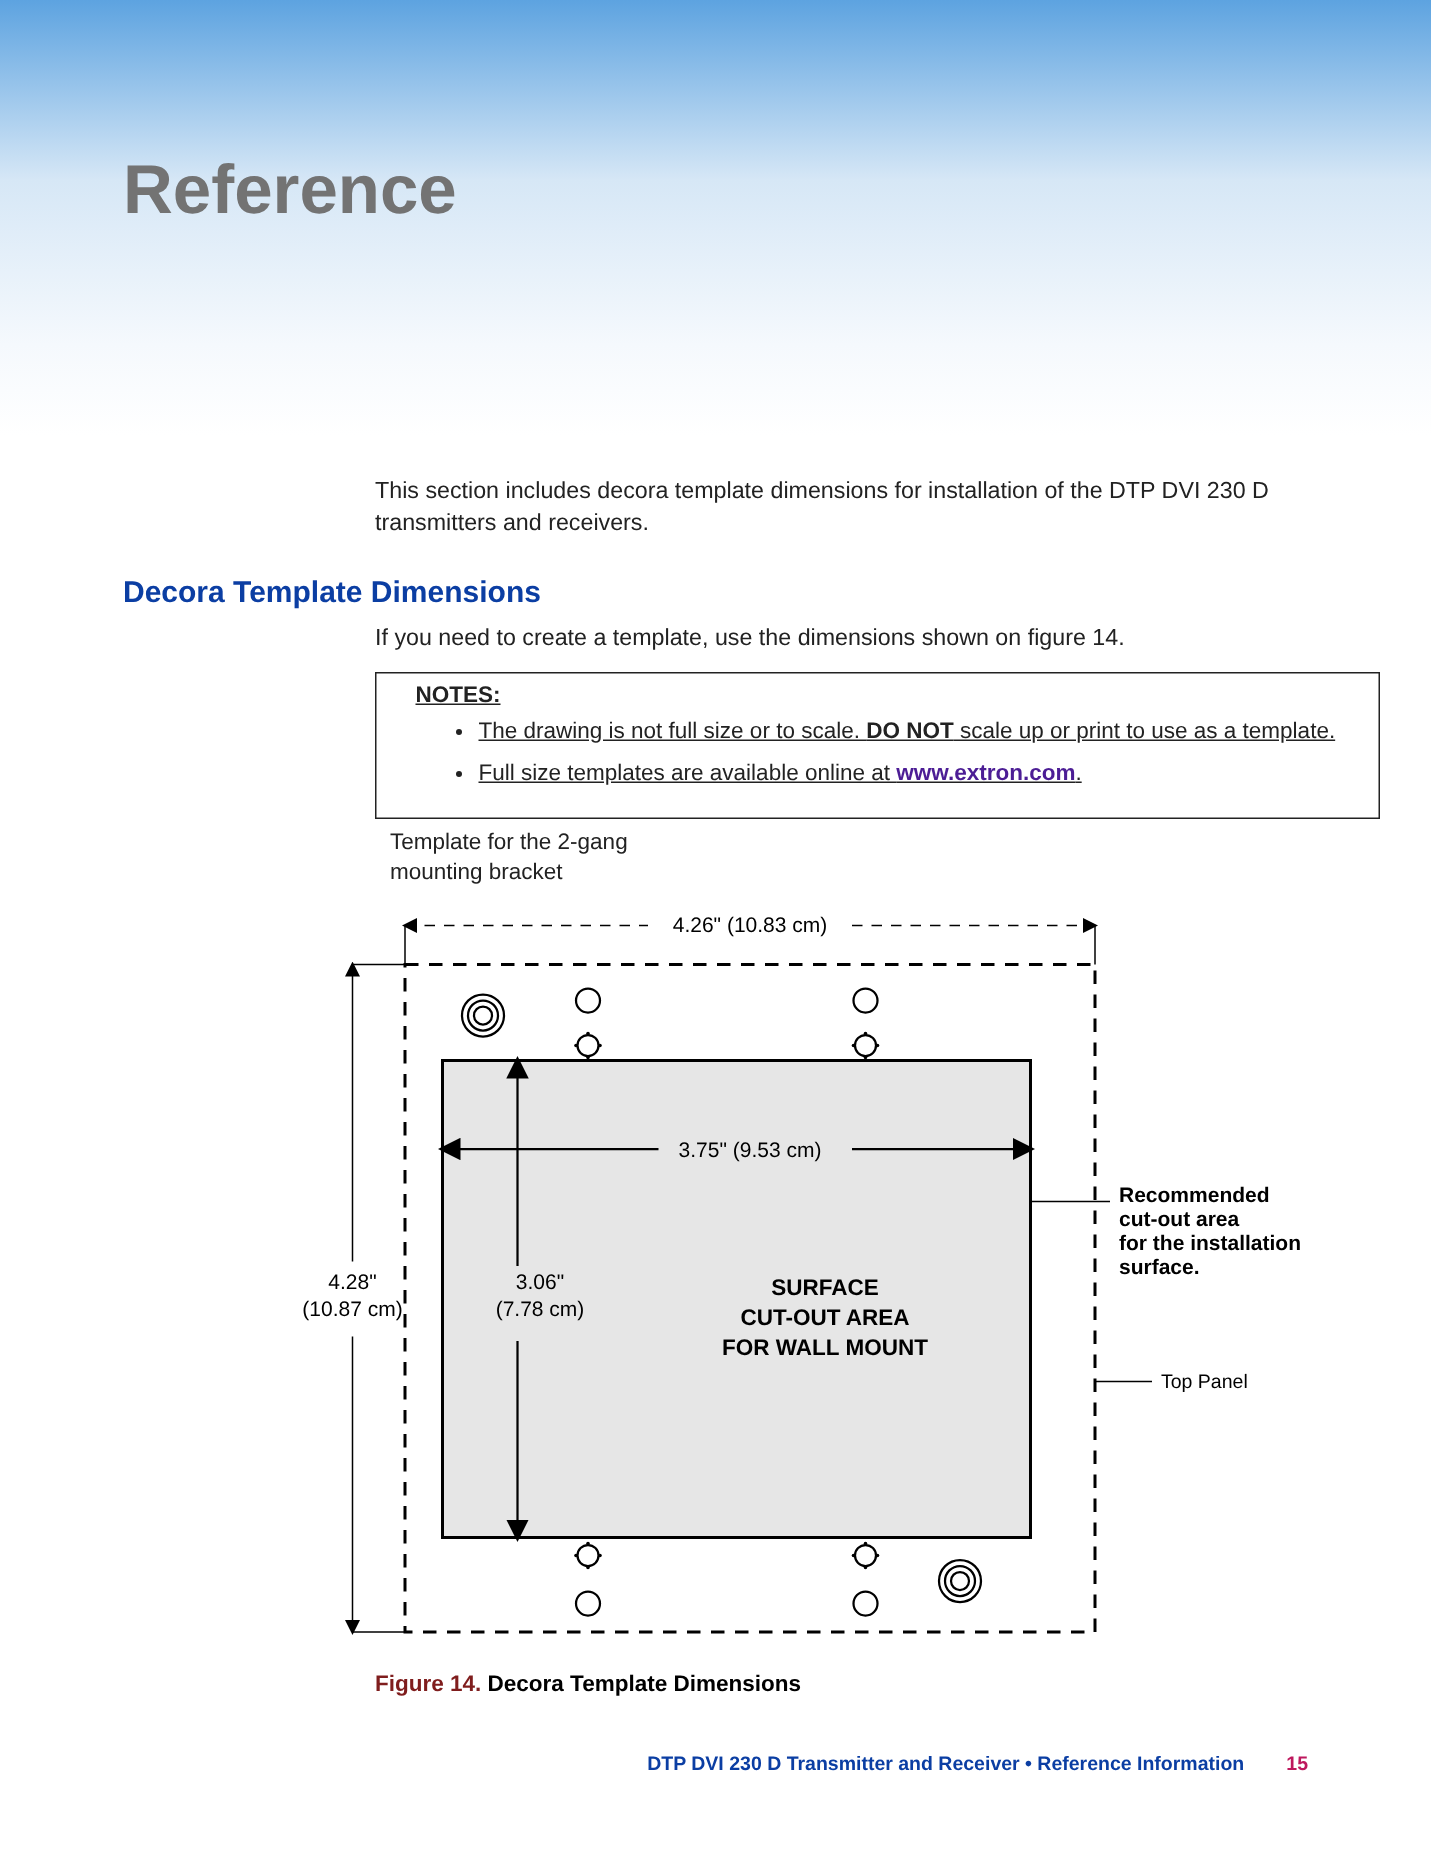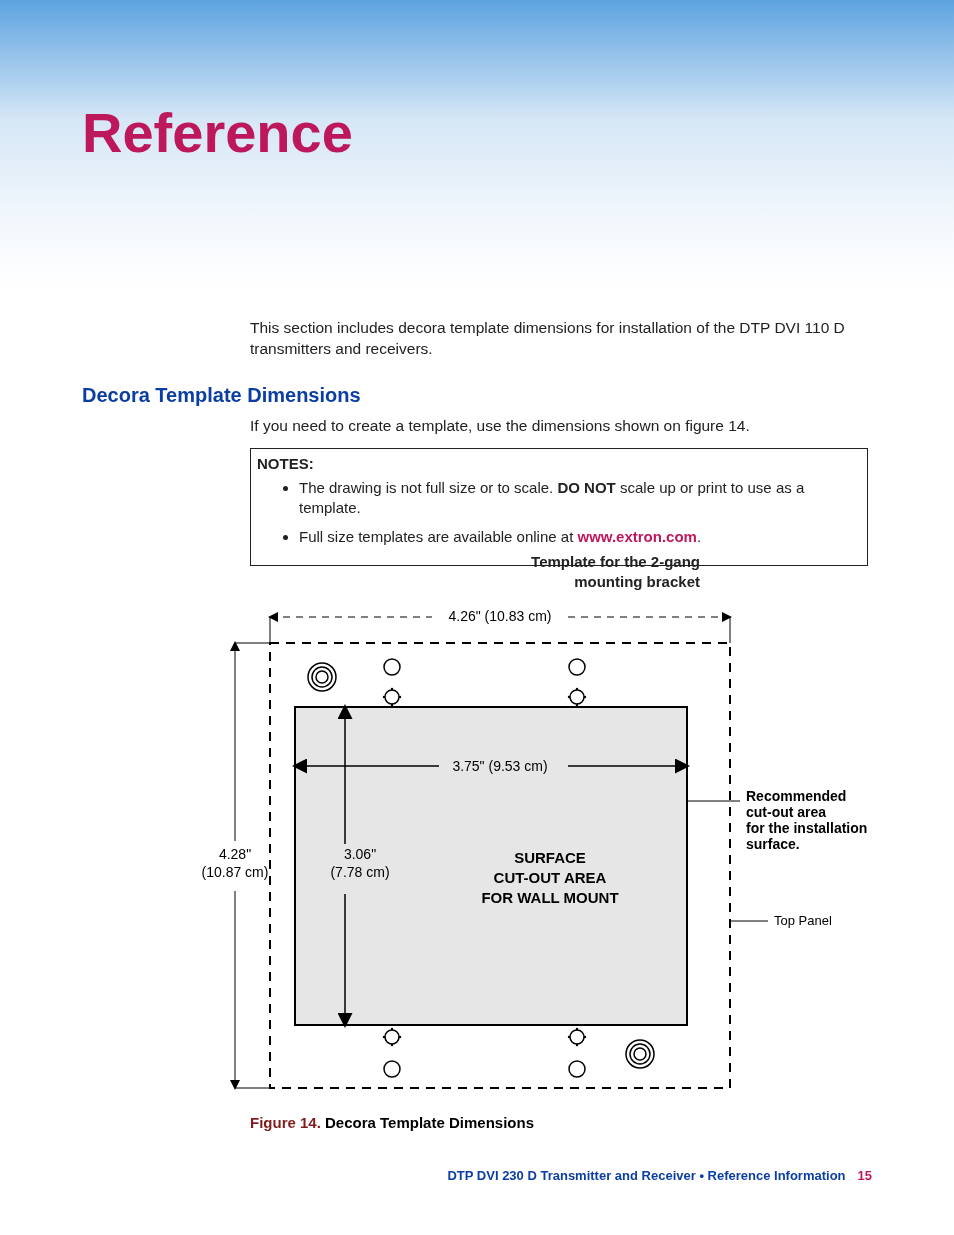--- a/index.html
+++ b/index.html
@@ -5,73 +5,74 @@
   html, body { margin:0; padding:0; }
   body {
     width:954px; height:1235px;
     background: linear-gradient(180deg, #5da3e0 0%, #d6e7f6 120px, #f5f9fd 230px, #ffffff 290px, #ffffff 100%);
     font-family: "Helvetica Neue", Helvetica, Arial, sans-serif;
     color:#222;
     position:relative;
   }
   .page-title {
     position:absolute; left:82px; top:98px;
-    font-size:56px; font-weight:800; color:#be185d; line-height:1.25;
+    font-size:46px; font-weight:800; color:#737373; line-height:1.25;
     letter-spacing:0px;
   }
   .intro {
     position:absolute; left:250px; top:318px; width:610px;
     font-size:15.5px; line-height:1.35;
   }
   .section-heading {
     position:absolute; left:82px; top:384px;
     font-size:20px; font-weight:800; color:#0b3ea3;
   }
   .section-intro {
     position:absolute; left:250px; top:416px; width:610px;
     font-size:15.5px; line-height:1.35;
   }
   .notes-box {
-    position:absolute; left:250px; top:448px; width:618px;
-    border:1.5px solid #222; padding:6px 14px 10px 6px; box-sizing:border-box;
+    position:absolute; left:250px; top:448px; width:670px;
+    border:1.5px solid #222; padding:6px 14px 10px 26px; box-sizing:border-box;
     font-size:15px;
+    text-decoration:underline;
   }
   .notes-title { font-weight:800; }
   .notes-box ul { margin:6px 0 0 0; padding-left:42px; }
   .notes-box li { margin:2px 0 8px 0; line-height:1.35; }
   .bold { font-weight:800;margin-top:17px; }
-  .blue-bold { font-weight:800; color:#be185d; }
+  .blue-bold { font-weight:800; color:#4c1d95; }
   .figure-wrap {
     position:absolute; left:180px; top:552px; width:700px;
   }
   .figure-title {
-    text-align:right; font-weight:700; font-size:15px; line-height:1.3;
+    text-align:left; font-weight:400; font-size:15px; line-height:1.3;
     margin-left:80px; width:440px;
   }
   .svg-wrap { margin-top:10px; }
   .figure-caption {
     position:absolute; left:250px; top:1114px; font-size:15px;
   }
   .figure-caption .fig-label { font-weight:800; color:#7f1d1d; }
   .figure-caption .fig-text { font-weight:800; color:#000; }
   .footer {
     position:absolute; bottom:52px; right:82px;
     font-size:13px; font-weight:800; color:#0b3ea3;
-    display:flex; align-items:flex-start; gap:12px;margin-left:27px;
+    display:flex; align-items:flex-start; gap:28px;margin-left:27px;
   }
   .footer .pagenum { color:#be185d; font-weight:800; }
 </style>
 </head>
 <body>
 
 <div class="page-title">
   <span>Reference</span><br>
 </div>
 
-<div class="intro">This section includes decora template dimensions for installation of the DTP DVI 110 D transmitters and receivers.</div>
+<div class="intro">This section includes decora template dimensions for installation of the DTP DVI 230 D transmitters and receivers.</div>
 
 <div class="section-heading">Decora Template Dimensions</div>
 <div class="section-intro">If you need to create a template, use the dimensions shown on figure 14.</div>
 
 <div class="notes-box">
   <div class="notes-title">NOTES:</div>
   <ul>
     <li>
       <span>The drawing is not full size or to scale. </span><span class="bold">DO NOT</span><span> scale up or print to use as a template.</span>
     </li>

